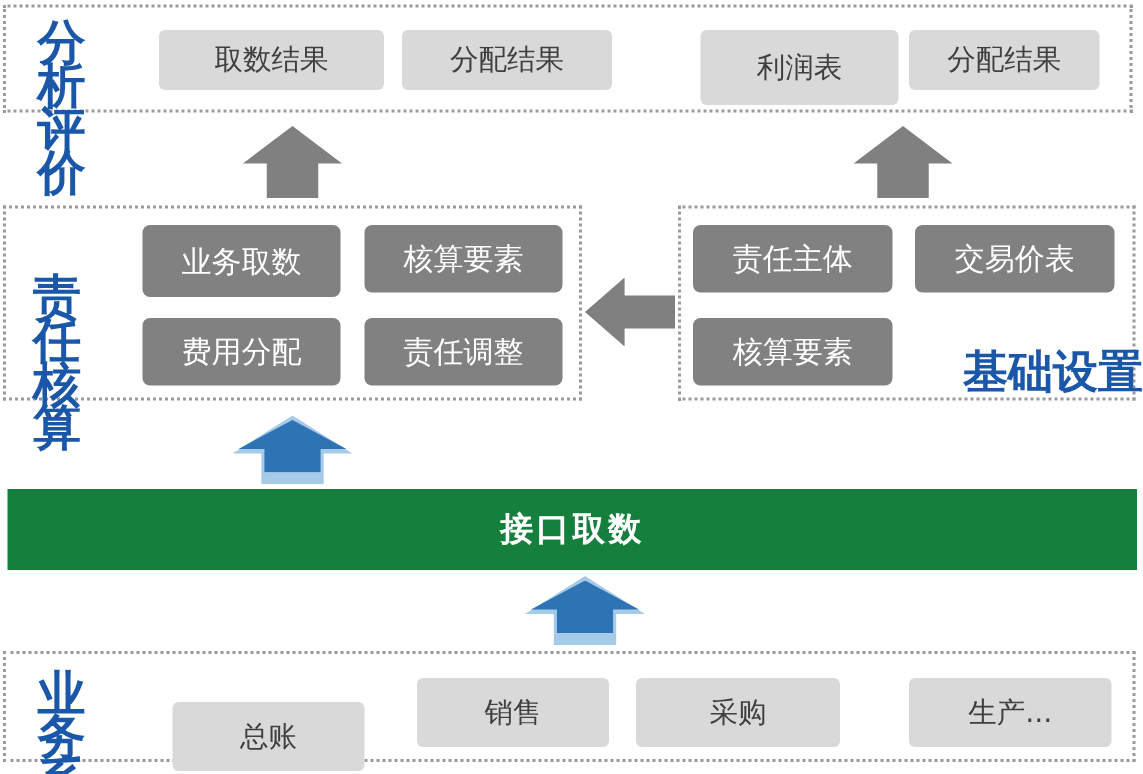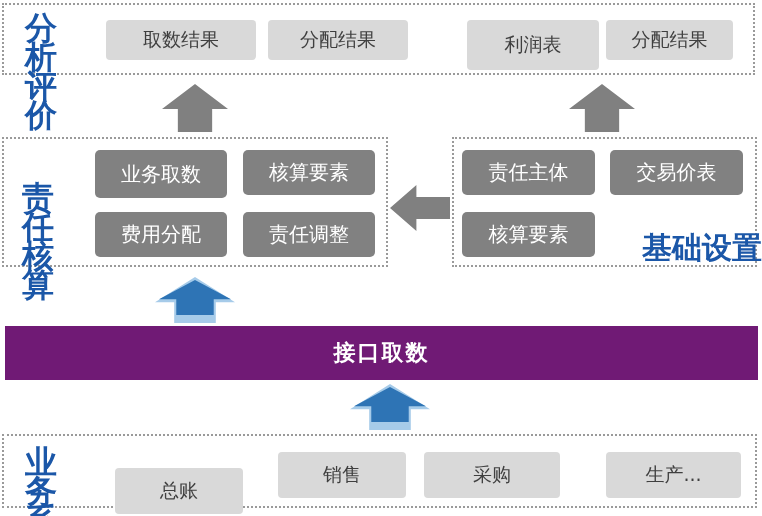--- a/index.html
+++ b/index.html
@@ -42,21 +42,21 @@
   .blue-arrow .ba-lite {
     position:absolute; left:0; top:0; right:0; bottom:0; background:#a6cbe9;
     clip-path:polygon(50% 0%,100% 55%,76% 55%,76% 100%,24% 100%,24% 55%,0% 55%);
   }
   .blue-arrow .ba-dark {
     position:absolute; left:4px; top:3px; right:4px; bottom:8px; background:#2e74b5;
     clip-path:polygon(50% 0%,100% 55%,76% 55%,76% 100%,24% 100%,24% 55%,0% 55%);
   }
   .bluebar {
     position:absolute; left:5px; top:326px; width:753px; height:54px;
-    background:#701a75; color:#ffffff; font-weight:bold; font-size:22px;
+    background:#15803d; color:#ffffff; font-weight:bold; font-size:22px;
     display:flex; align-items:center; justify-content:center; letter-spacing:2px;
   }
 </style>
 </head>
 <body>
 
 <div class="canvas">
 
   <div class="dotted" style="left:2px;top:3px;width:753px;height:72px"></div>
   <div class="vlabel" style="left:25px;top:14px">分析评价</div>

